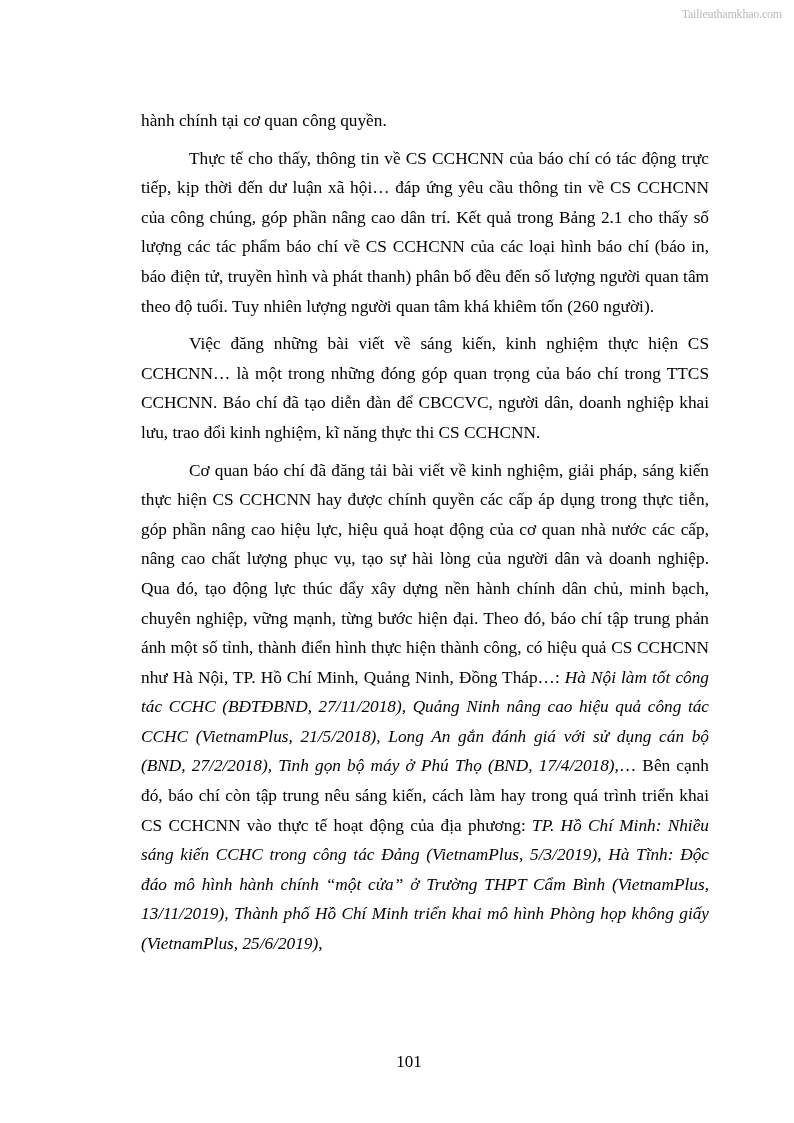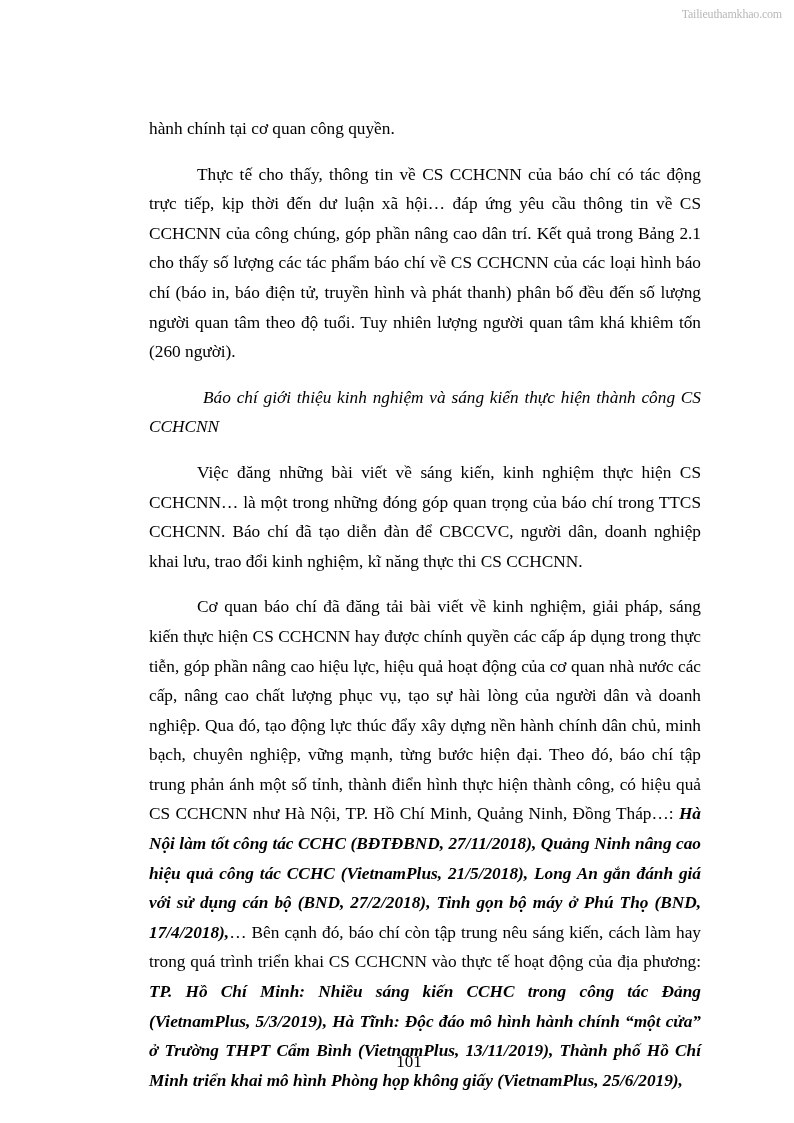--- a/index.html
+++ b/index.html
@@ -7,36 +7,35 @@
   .watermark {
     position: absolute; top: 7px; right: 12px;
     font-family: Liberation Serif, serif;
     font-size: 12px; color: #b8b8b8; letter-spacing: -0.2px;
   }
   .page {
     position: absolute; left: 133px; top: 98px; width: 584px;
     font-family: "Liberation Serif", serif;
     font-size: 17.3px; line-height: 29.6px; color: #000;
   }
-  .page p { margin: 16px; text-align: justify; }
+  .page p { margin: 8px; text-align: justify; }
   .indent { text-indent: 48px; }
   .heading-italic { font-style: italic; text-indent: 54px; }
-  i, .it { font-style: italic; font-weight: bold; }
+  i, .it { font-style: italic; }
   .page-number {
     position: absolute; top: 1052px; left: 12px; width: 794px;
     text-align: center;
     font-family: "Liberation Serif", serif; font-size: 17px; color: #000;
   }
 </style>
 </head>
 <body>
 
 <div class="watermark">Tailieuthamkhao.com</div>
 
 <div class="page">
   <p>hành chính tại cơ quan công quyền.</p>
   <p class="indent">Thực tế cho thấy, thông tin về CS CCHCNN của báo chí có tác động trực tiếp, kịp thời đến dư luận xã hội… đáp ứng yêu cầu thông tin về CS CCHCNN của công chúng, góp phần nâng cao dân trí. Kết quả trong Bảng 2.1 cho thấy số lượng các tác phẩm báo chí về CS CCHCNN của các loại hình báo chí (báo in, báo điện tử, truyền hình và phát thanh) phân bố đều đến số lượng người quan tâm theo độ tuổi. Tuy nhiên lượng người quan tâm khá khiêm tốn (260 người).</p>
-  <p class="heading-italic">Báo chí giới thiệu kinh nghiệm và sáng kiến thực hiện thành công CS CCHCNN</p>
   <p class="indent">Việc đăng những bài viết về sáng kiến, kinh nghiệm thực hiện CS CCHCNN… là một trong những đóng góp quan trọng của báo chí trong TTCS CCHCNN. Báo chí đã tạo diễn đàn để CBCCVC, người dân, doanh nghiệp khai lưu, trao đổi kinh nghiệm, kĩ năng thực thi CS CCHCNN.</p>
   <p class="indent"><span>Cơ quan báo chí đã đăng tải bài viết về kinh nghiệm, giải pháp, sáng kiến thực hiện CS CCHCNN hay được chính quyền các cấp áp dụng trong thực tiễn, góp phần nâng cao hiệu lực, hiệu quả hoạt động của cơ quan nhà nước các cấp, nâng cao chất lượng phục vụ, tạo sự hài lòng của người dân và doanh nghiệp. Qua đó, tạo động lực thúc đẩy xây dựng nền hành chính dân chủ, minh bạch, chuyên nghiệp, vững mạnh, từng bước hiện đại. Theo đó, báo chí tập trung phản ánh một số tỉnh, thành điển hình thực hiện thành công, có hiệu quả CS CCHCNN như Hà Nội, TP. Hồ Chí Minh, Quảng Ninh, Đồng Tháp…: </span><span class="it">Hà Nội làm tốt công tác CCHC (BĐTĐBND, 27/11/2018), Quảng Ninh nâng cao hiệu quả công tác CCHC (VietnamPlus, 21/5/2018), Long An gắn đánh giá với sử dụng cán bộ (BND, 27/2/2018), Tinh gọn bộ máy ở Phú Thọ (BND, 17/4/2018),</span><span>… Bên cạnh đó, báo chí còn tập trung nêu sáng kiến, cách làm hay trong quá trình triển khai CS CCHCNN vào thực tế hoạt động của địa phương: </span><span class="it">TP. Hồ Chí Minh: Nhiều sáng kiến CCHC trong công tác Đảng (VietnamPlus, 5/3/2019), Hà Tĩnh: Độc đáo mô hình hành chính “một cửa” ở Trường THPT Cẩm Bình (VietnamPlus, 13/11/2019), Thành phố Hồ Chí Minh triển khai mô hình Phòng họp không giấy (VietnamPlus, 25/6/2019),</span></p>
 </div>
 
 <div class="page-number">101</div>
 
 </body></html>

